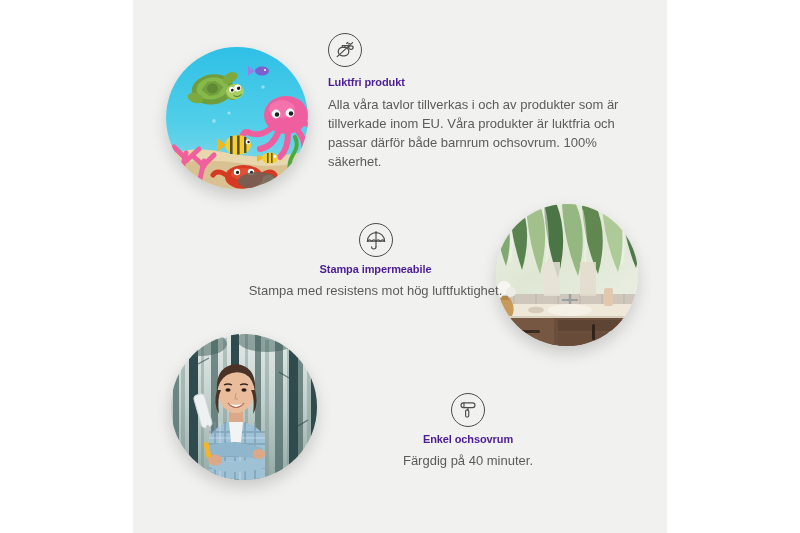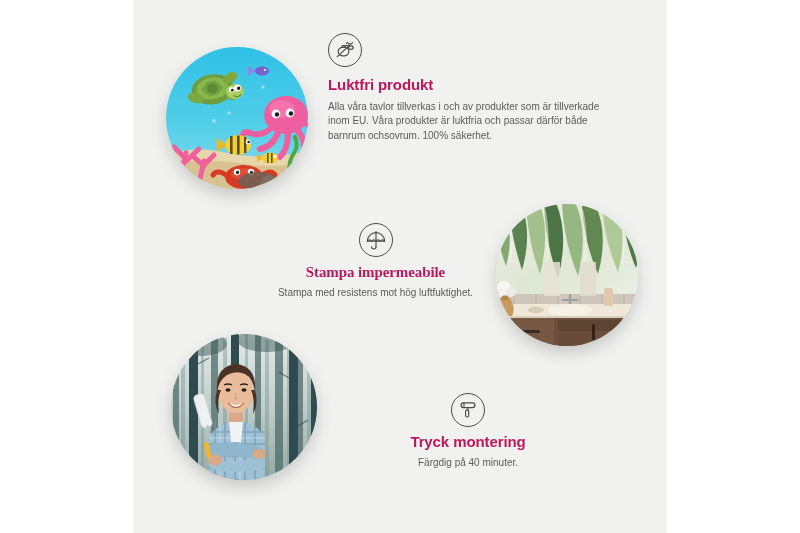--- a/index.html
+++ b/index.html
@@ -41,30 +41,30 @@
     border: 1.4px solid #4c4c4c;
     border-radius: 50%;
     display: flex;
     align-items: center;
     justify-content: center;
     box-sizing: border-box;
   }
   .icon-circle svg { display: block; }
 
   .f-title {
-    font-size: 15px;
+    font-size: 11px;
     font-weight: bold;
-    color: #be185d;
+    color: #4c1d95;
     letter-spacing: -0.1px;
     margin: 0;
     line-height: 1.25;
     white-space: nowrap;
   }
   .f-body {
-    font-size: 10px;
+    font-size: 13px;
     color: #5b5b5b;
     line-height: 1.47;
     margin: 0;
   }
 
   
   #block-odour {
     left: 195px;
     top: 33px;
     width: 300px;
@@ -79,21 +79,21 @@
     left: 75px;
     top: 223px;
     width: 335px;
     text-align: center;
   }
   #block-waterproof .icon-wrap {
     display: flex;
     justify-content: center;
     margin-bottom: 6px;
   }
-  #block-waterproof .f-title { margin-bottom: 4px; font-family: Liberation Serif, serif; }
+  #block-waterproof .f-title { margin-bottom: 4px; }
 
   
   #block-mounting {
     left: 190px;
     top: 393px;
     width: 290px;
     text-align: center;
   }
   #block-mounting .icon-wrap {
     display: flex;
@@ -450,18 +450,18 @@
             <rect x="4.4" y="4.2" width="15.2" height="5.2" rx="2.6"></rect>
 
             <path d="M7.6 4.2 v5.2"></path>
 
             <path d="M12 9.4 v2.6 h-1.5"></path>
 
             <rect x="9.4" y="12" width="3.4" height="7.6" rx="1.2"></rect>
           </svg>
         </div>
       </div>
-      <div class="f-title">Tryck montering</div>
+      <div class="f-title">Enkel ochsovrum</div>
       <p class="f-body">Färgdig på 40 minuter.</p>
     </div>
 
   </div>
 </div>
 
 </body></html>

